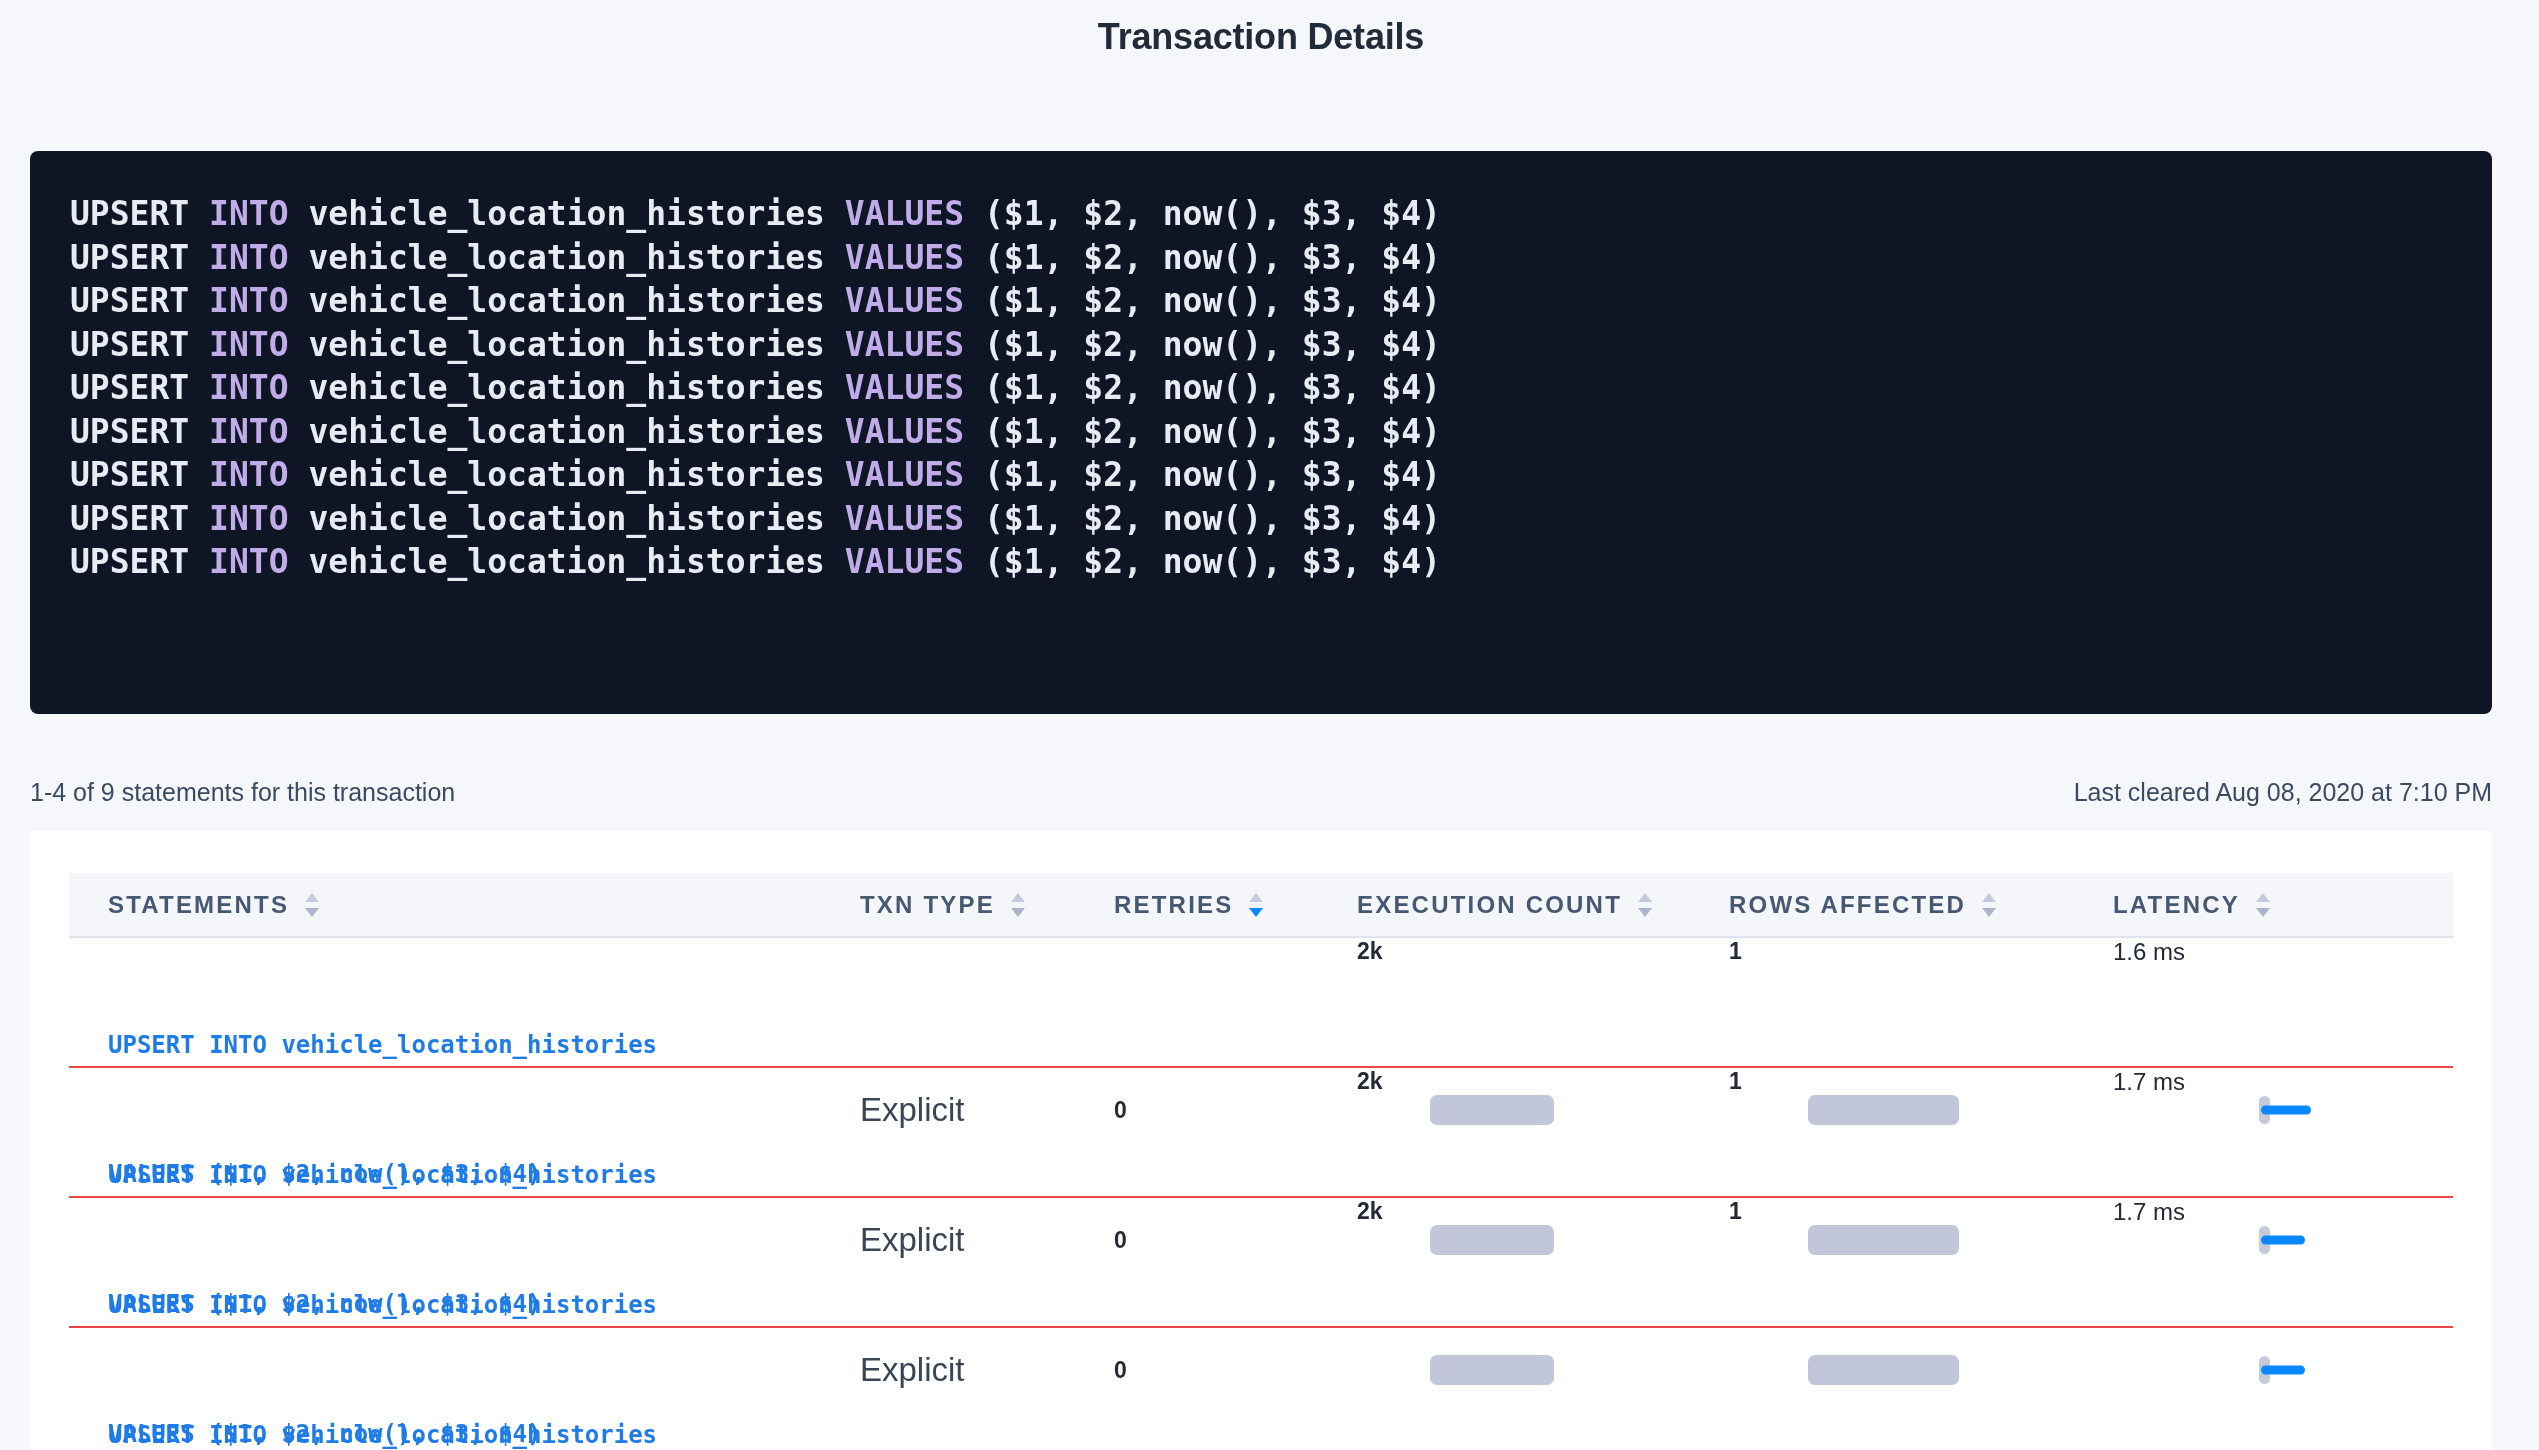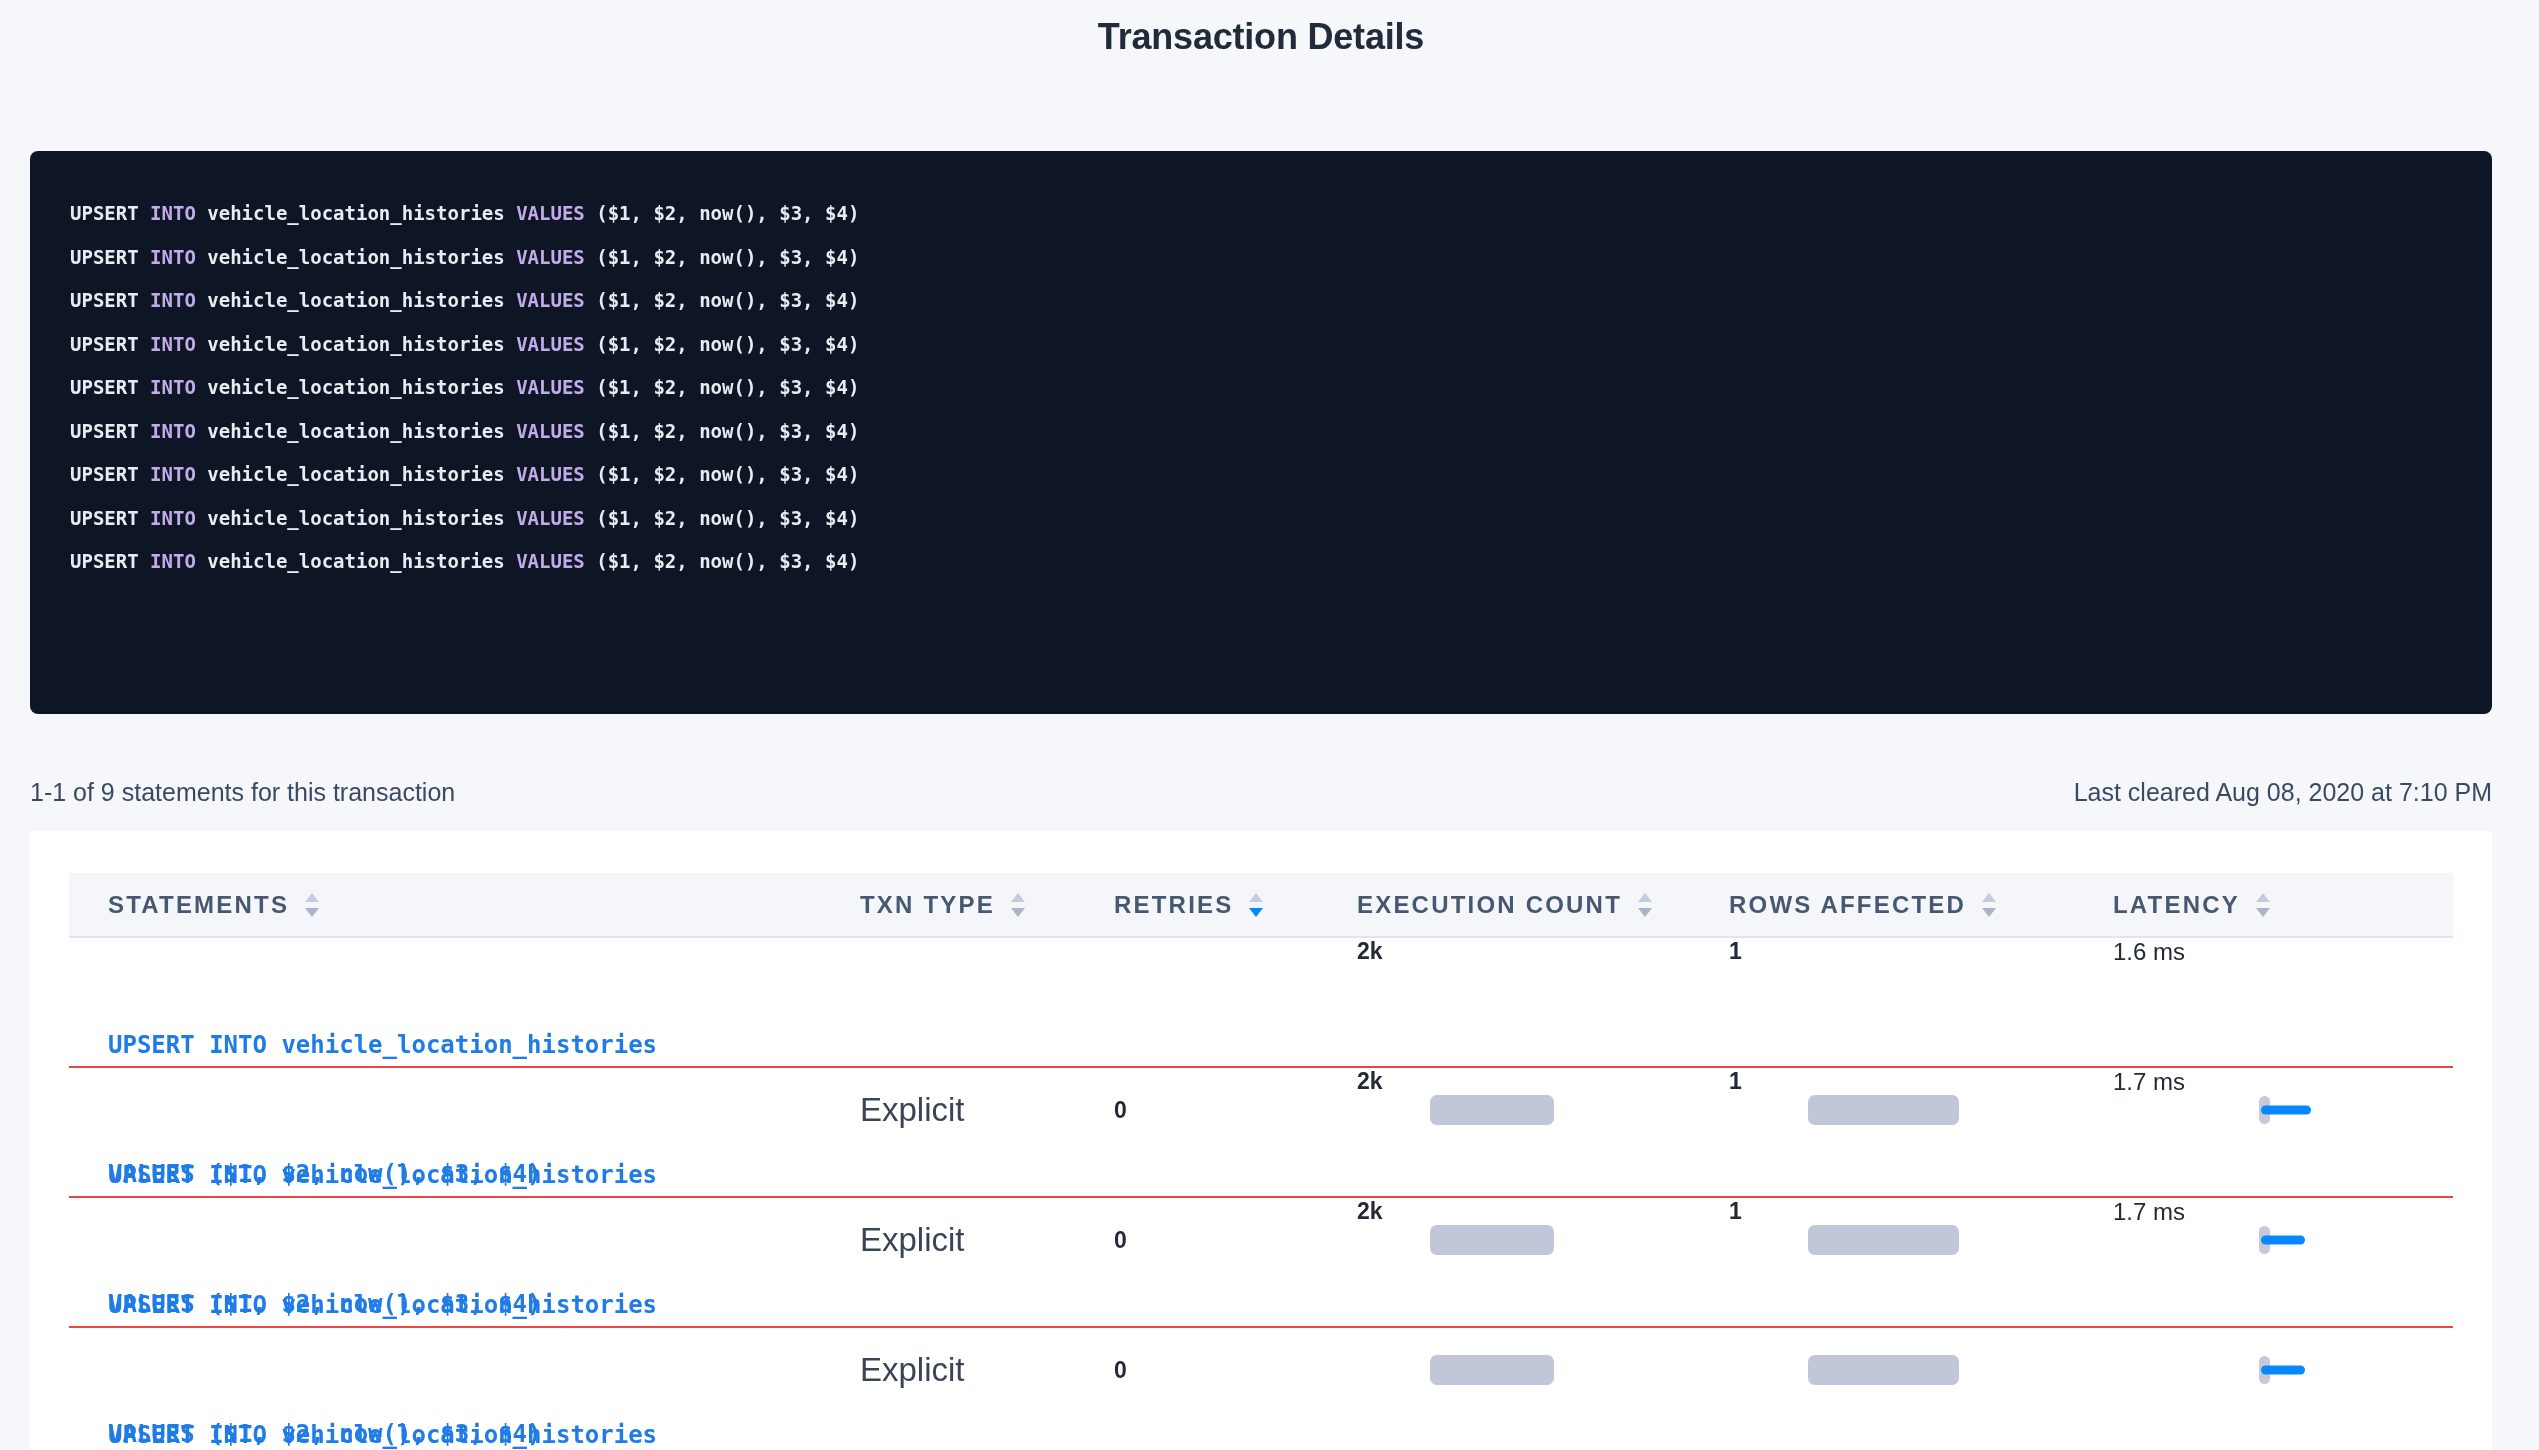--- a/index.html
+++ b/index.html
@@ -24,21 +24,21 @@
   
   .sql-box {
     margin-top:93px;
     height:563px;
     background:#0e1626;
     border-radius:8px;
     padding:41px 40px;
   }
   .sql-line {
     font-family:"DejaVu Sans Mono", monospace;
-    font-size:19px;
+    font-size:33px;
     font-weight:700;
     line-height:43.5px;
     color:#e8ecf2;
     white-space:pre;
   }
   .sql-line .kw { color:#c2abe9; }
 
   
   .summary-row {
     margin-top:64px;
@@ -151,21 +151,21 @@
   <div class="sql-line"><span>UPSERT </span><span class="kw">INTO</span><span> vehicle_location_histories </span><span class="kw">VALUES</span><span> ($1, $2, now(), $3, $4)</span></div>
 
   <div class="sql-line"><span>UPSERT </span><span class="kw">INTO</span><span> vehicle_location_histories </span><span class="kw">VALUES</span><span> ($1, $2, now(), $3, $4)</span></div>
 
   <div class="sql-line"><span>UPSERT </span><span class="kw">INTO</span><span> vehicle_location_histories </span><span class="kw">VALUES</span><span> ($1, $2, now(), $3, $4)</span></div>
 
   <div class="sql-line"><span>UPSERT </span><span class="kw">INTO</span><span> vehicle_location_histories </span><span class="kw">VALUES</span><span> ($1, $2, now(), $3, $4)</span></div>
 </div>
 
   <div class="summary-row">
-    <span>1-1 of 9 statements for this transaction</span>
+    <span>1-4 of 9 statements for this transaction</span>
     <span>Last cleared Aug 08, 2020 at 7:10 PM</span>
   </div>
 
   <div class="card">
     <div class="table-inner">
       <div class="grid-cols thead">
   <div class="th">
     <span class="th-label">STATEMENTS</span>
     <span class="arrows" data-sort="none">
       <span class="arr-up"></span>

